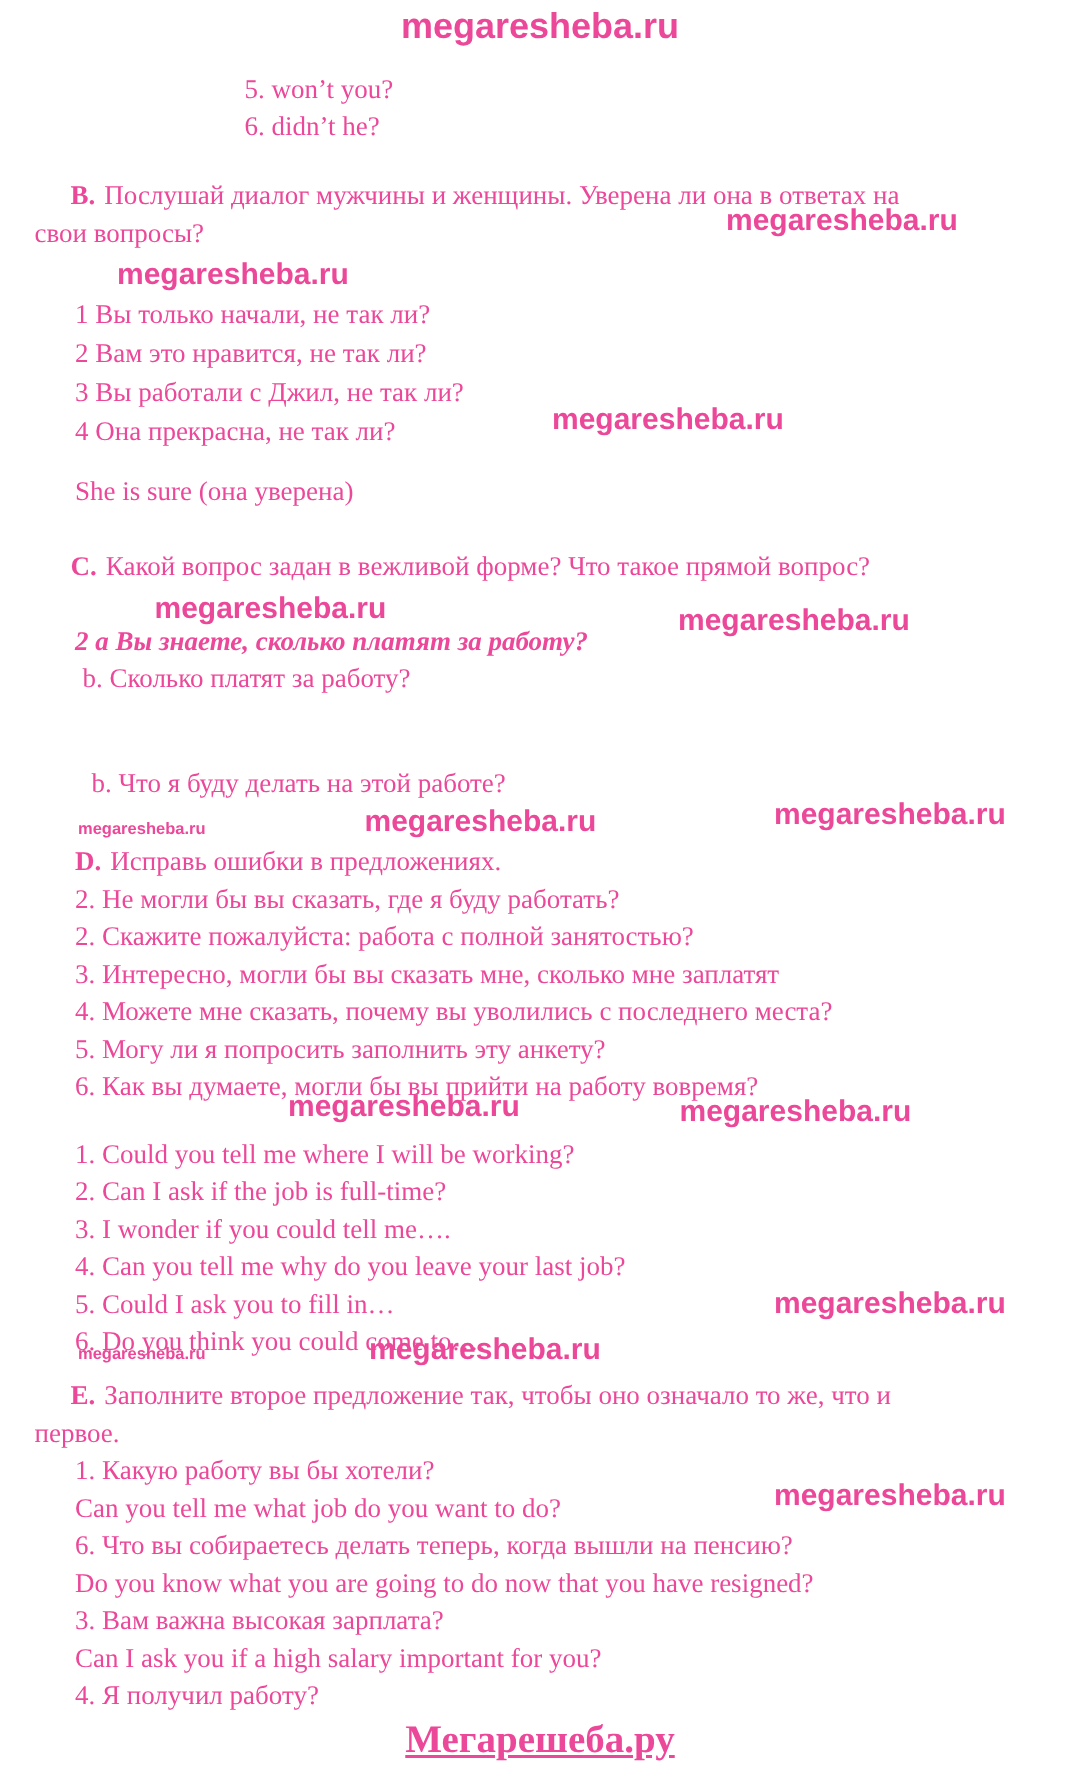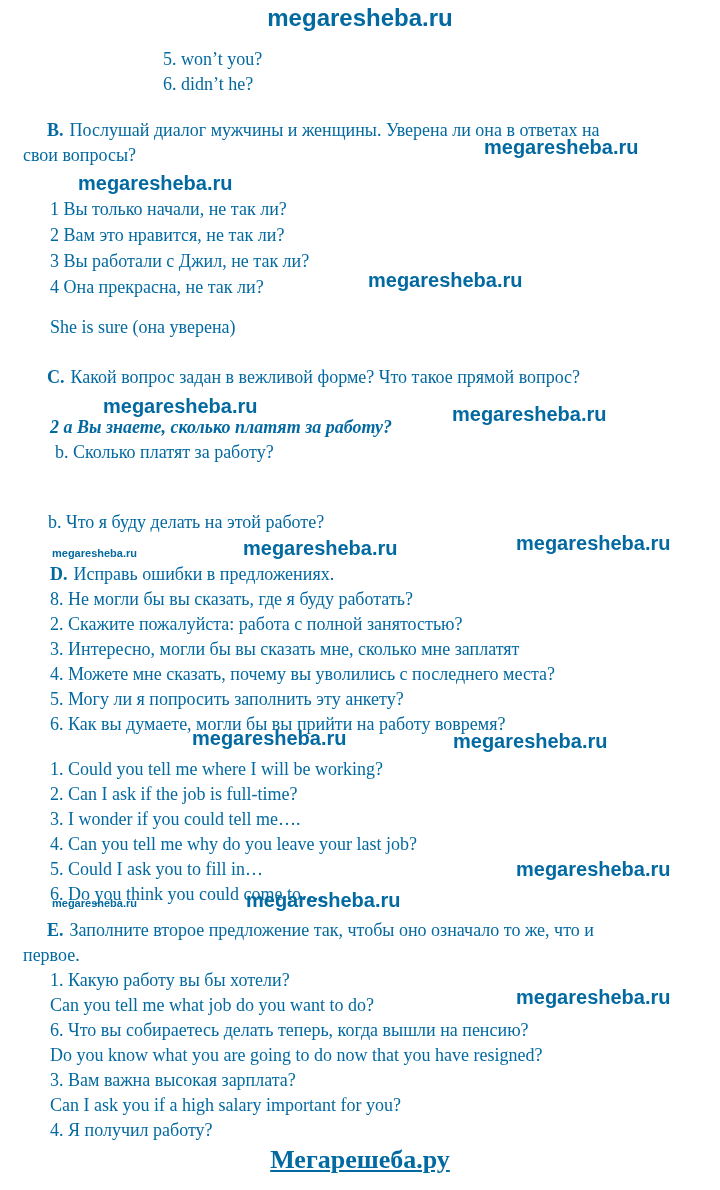--- a/index.html
+++ b/index.html
@@ -1,18 +1,18 @@
 <!DOCTYPE html>
 <html><head>
 <meta charset="utf-8">
 <style>
   html, body { margin:0; padding:0; background:#ffffff; }
   .page {
     position:relative; width:720px; height:1190px; margin:0 auto;
-    background:#ffffff; color:#0369a1;
+    background:#ffffff; color:#ec4899;
     font-family:"Liberation Serif", serif; font-size:18px; overflow:hidden;
   }
   .ln { position:absolute; white-space:nowrap; line-height:25px; }
   .lbl { font-weight:bold; margin-right:6px; }
   .bi { font-weight:bold; font-style:italic; }
   .wm {
     position:absolute; white-space:nowrap;
     font-family:"Liberation Sans", sans-serif; font-weight:bold; font-size:20px;
   }
   .wm-sm {
@@ -58,31 +58,31 @@
 
   <div class="ln" style="left:47px; top:365px">
     <span class="lbl">С.</span><span>Какой вопрос задан в вежливой форме? Что такое прямой вопрос?</span>
   </div>
 
   <div class="wm" style="left:103px; top:395px">megaresheba.ru</div>
   <div class="wm" style="left:452px; top:403px">megaresheba.ru</div>
 
   <div class="ln bi" style="left:50px; top:415px">2 а Вы знаете, сколько платят за работу?</div>
   <div class="ln" style="left:55px; top:440px">b. Сколько платят за работу?</div>
-  <div class="ln" style="left:48px; top:510px">b. Что я буду делать на этой работе?</div>
+  <div class="ln" style="left:61px; top:510px">b. Что я буду делать на этой работе?</div>
 
   <div class="wm-sm" style="left:52px; top:547px">megaresheba.ru</div>
   <div class="wm" style="left:243px; top:537px">megaresheba.ru</div>
   <div class="wm" style="left:516px; top:532px">megaresheba.ru</div>
 
   <div class="ln" style="left:50px; top:562px">
     <span class="lbl">D.</span><span>Исправь ошибки в предложениях.</span>
   </div>
 
-  <div class="ln" style="left:50px; top:587px">8. Не могли бы вы сказать, где я буду работать?</div>
+  <div class="ln" style="left:50px; top:587px">2. Не могли бы вы сказать, где я буду работать?</div>
   <div class="ln" style="left:50px; top:612px">2. Скажите пожалуйста: работа с полной занятостью?</div>
   <div class="ln" style="left:50px; top:637px">3. Интересно, могли бы вы сказать мне, сколько мне заплатят</div>
   <div class="ln" style="left:50px; top:662px">4. Можете мне сказать, почему вы уволились с последнего места?</div>
   <div class="ln" style="left:50px; top:687px">5. Могу ли я попросить заполнить эту анкету?</div>
   <div class="ln" style="left:50px; top:712px">6. Как вы думаете, могли бы вы прийти на работу вовремя?</div>
 
   <div class="wm" style="left:192px; top:727px">megaresheba.ru</div>
   <div class="wm" style="left:453px; top:730px">megaresheba.ru</div>
 
   <div class="ln" style="left:50px; top:757px">1. Could you tell me where I will be working?</div>

